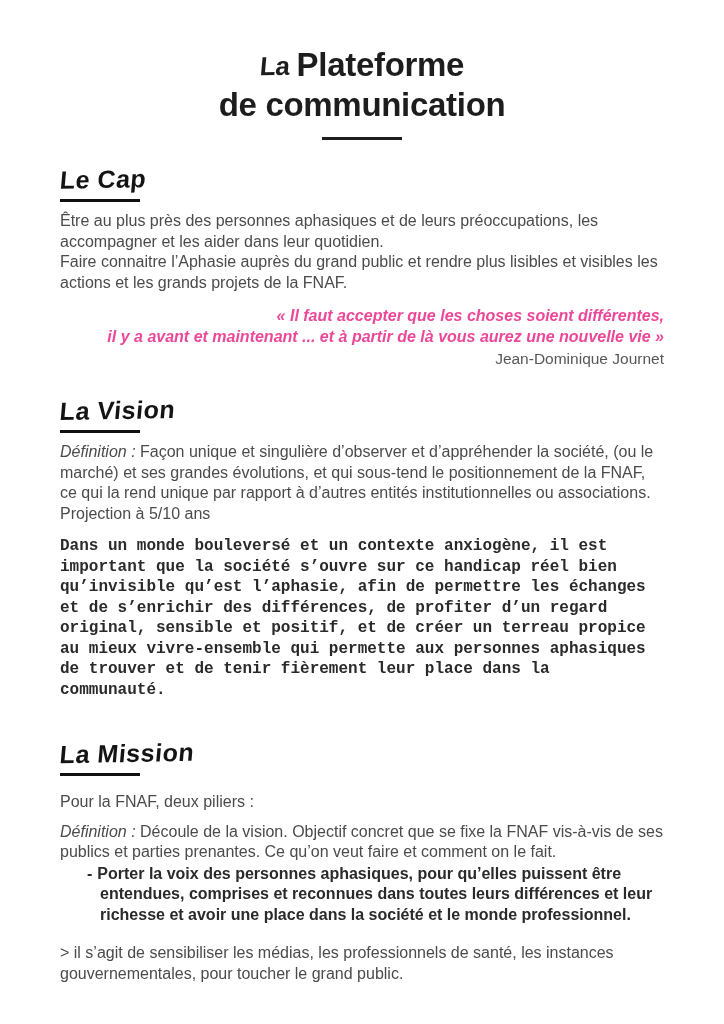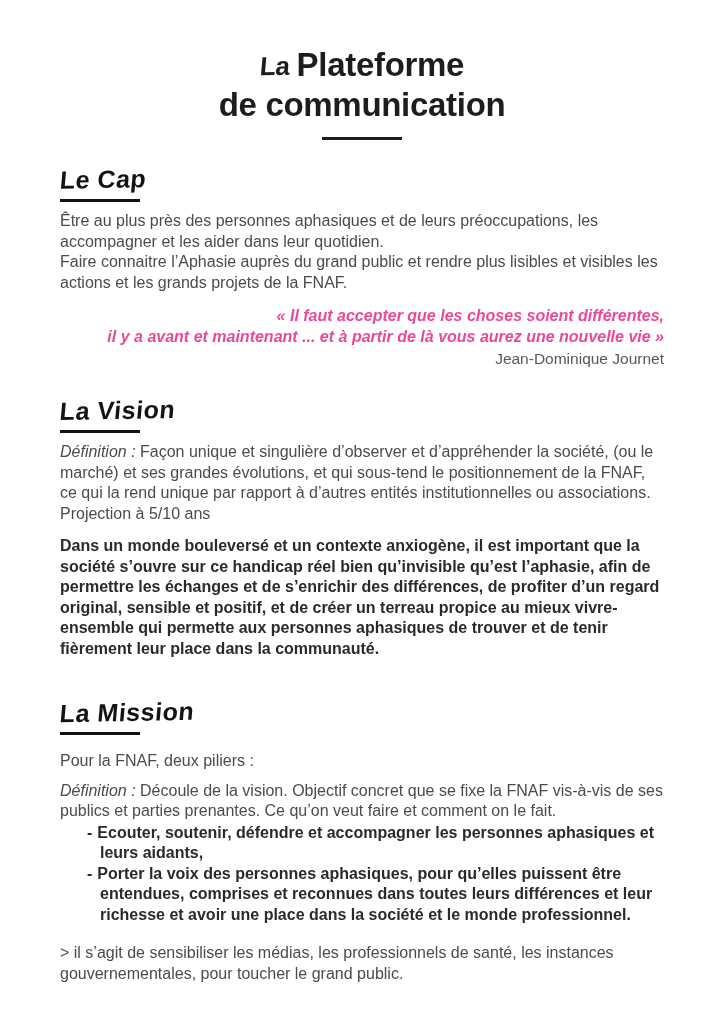--- a/index.html
+++ b/index.html
@@ -59,21 +59,21 @@
   
   .body {
     margin: 0;
     font-size: 16px;
     line-height: 20.5px;
     color: #4b4b4b;
   }
   .first-after-heading { margin-top: 9px; }
   .def-label { font-style: italic; }
   .strongtext { font-weight: 700; color: #2a2a2a; }
-  .mt-strong { margin-top: 12px; }
+  .mt-strong { margin-top: 12px; font-family: Liberation Mono, monospace; }
   .mt-closing { margin-top: 12px; }
   .mt-intro { margin-top: 16px; }
   .mt-note { margin-top: 18px; }
 
   
   .quote { margin-top: 12px; text-align: right; }
   .quote-text {
     margin: 0;
     font-size: 16px;
     line-height: 21px;
@@ -163,23 +163,20 @@
     <section class="sec-mission">
       <h2 class="heading script">La Mission</h2>
       <div class="heading-rule"></div>
       <p class="body mt-intro">Pour la FNAF, deux piliers :</p>
       <p class="body first-after-heading">
         <em class="def-label">Définition :</em>
         <span>Découle de la vision. Objectif concret que se fixe la FNAF vis-à-vis de ses publics et parties prenantes. Ce qu’on veut faire et comment on le fait.</span>
       </p>
       <div class="pillars-wrap">
         <div class="pillar">
-          <span class="dash">-</span><span>Ecouter, soutenir, défendre et accompagner les personnes aphasiques et leurs aidants,</span>
-        </div>
-        <div class="pillar">
           <span class="dash">-</span><span>Porter la voix des personnes aphasiques, pour qu’elles puissent être entendues, comprises et reconnues dans toutes leurs différences et leur richesse et avoir une place dans la société et le monde professionnel.</span>
         </div>
       </div>
       <p class="body mt-note">&gt; il s’agit de sensibiliser les médias, les professionnels de santé, les instances gouvernementales, pour toucher le grand public.</p>
     </section>
   </div>
 
 </div>
 
 </body></html>

